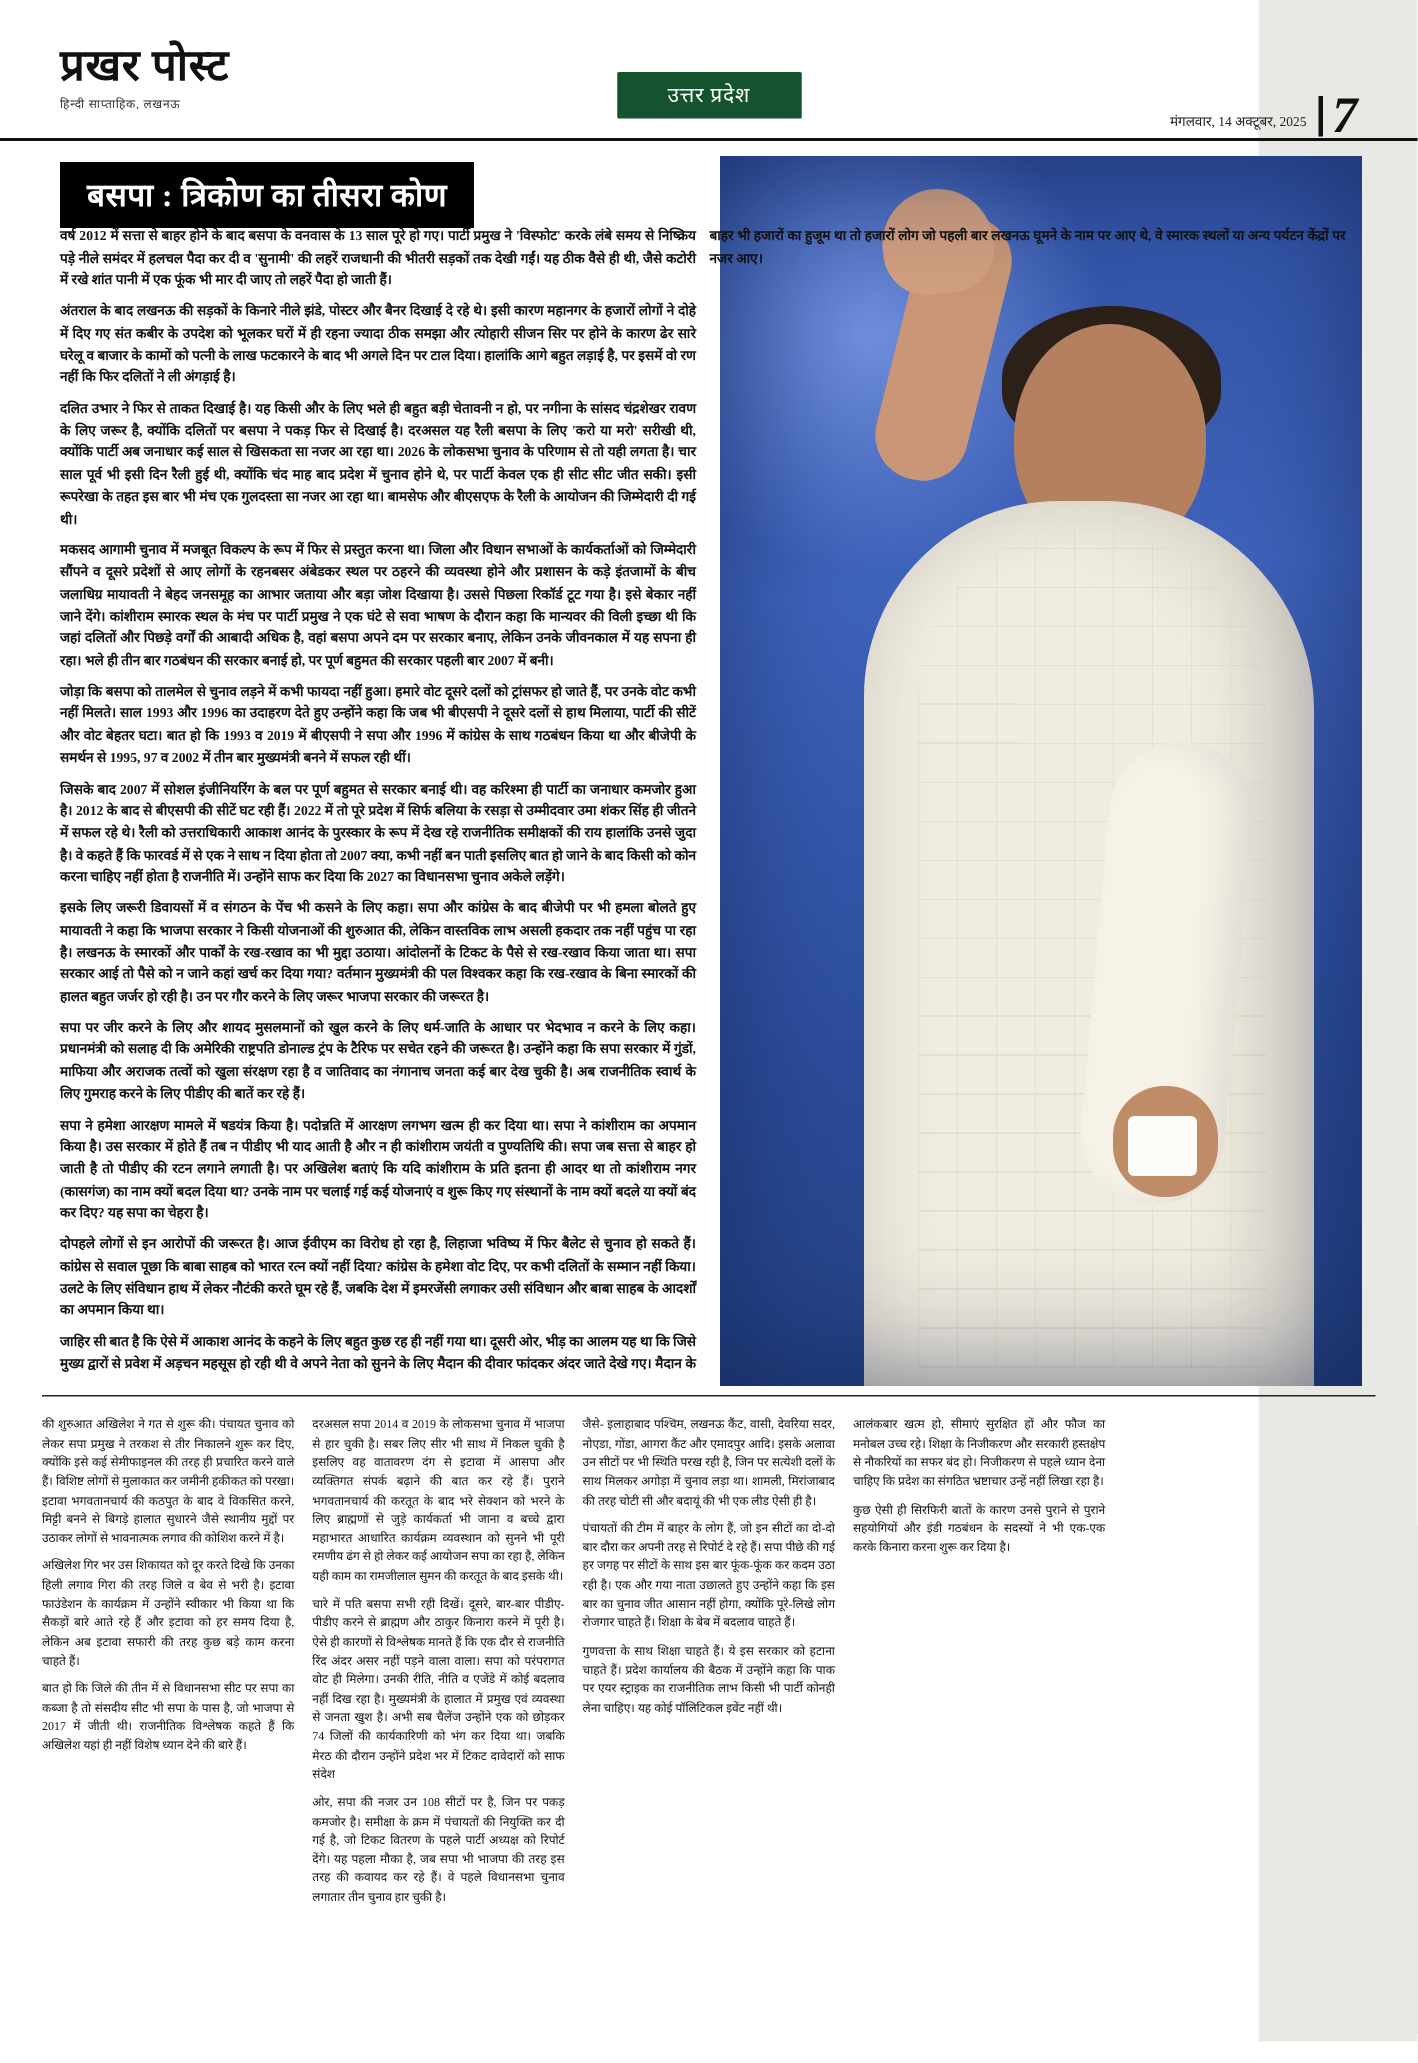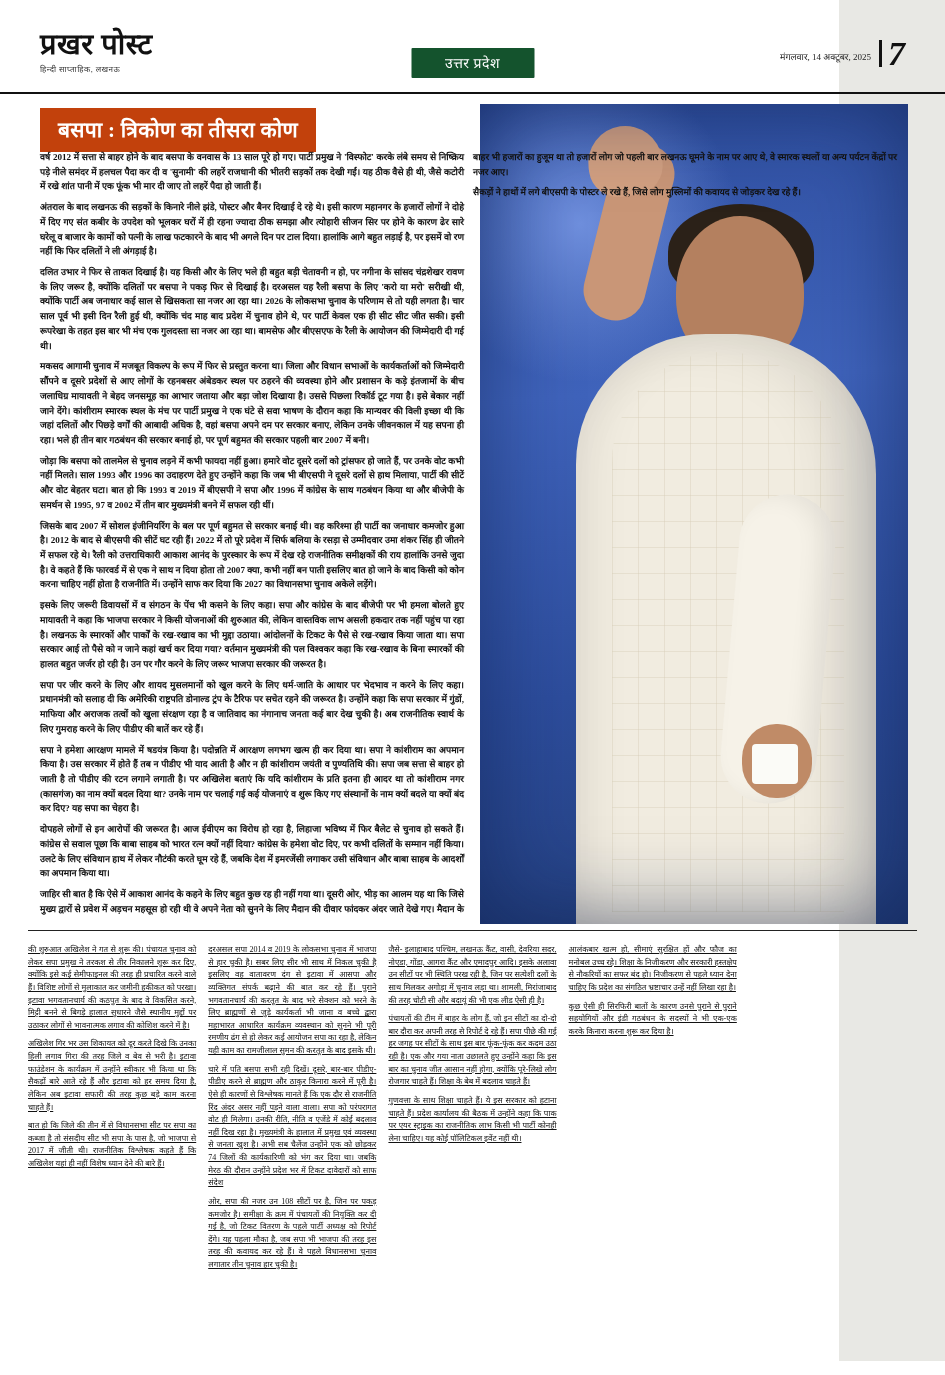--- a/index.html
+++ b/index.html
@@ -33,35 +33,35 @@
   }
   .section-banner{
     position:absolute;left:50%;transform:translateX(-50%);top:48px;
     background:#14532d;color:#fff;
     padding:5px 34px 6px 34px;
     font-size:14px;font-weight:normal;
     letter-spacing:0.5px;
     border-radius:1px;
   }
   .masthead-right{
-    position:absolute;right:40px;top:40px;
+    position:absolute;right:40px;top:64px;
     display:flex;align-items:flex-end;gap:8px;
   }
   .issue-date{
     font-size:9px;color:#222;padding-bottom:4px;
   }
   .page-no{
     font-size:34px;font-weight:bold;color:#111;line-height:0.8;
     border-left:3px solid #111;padding-left:6px;
     font-style:italic;
   }
   
   .headline{
     position:absolute;left:40px;top:108px;
-    background:#c2410c;color:#fff;
+    background:#000000;color:#fff;
     font-size:21px;font-weight:bold;
     padding:7px 18px 9px 18px;
     letter-spacing:0.3px;
   }
   
   .photo{
     position:absolute;left:480px;top:104px;width:428px;height:820px;
     background:linear-gradient(175deg,#2f4f9f 0%, #3f63bb 35%, #2d4d9c 70%, #24407f 100%);
     overflow:hidden;
   }
@@ -131,21 +131,21 @@
   }
   
   .lower{
     position:absolute;left:28px;top:944px;width:889px;height:400px;
     display:flex;gap:12px;
   }
   .col{
     width:169px;
     font-size:8px;line-height:1.58;text-align:justify;color:#111;
   }
-  .col p{margin:0 0 6px 0;text-decoration:underline;}
+  .col p{margin:0 0 6px 0;}
   
   .page-edge{
     position:absolute;left:0;bottom:0;width:945px;height:14px;background:#ffffff;
   }
 </style>
 </head>
 <body>
 
 <div class="page">
 
@@ -183,21 +183,20 @@
       <p>अंतराल के बाद लखनऊ की सड़कों के किनारे नीले झंडे, पोस्टर और बैनर दिखाई दे रहे थे। इसी कारण महानगर के हजारों लोगों ने दोहे में दिए गए संत कबीर के उपदेश को भूलकर घरों में ही रहना ज्यादा ठीक समझा और त्योहारी सीजन सिर पर होने के कारण ढेर सारे घरेलू व बाजार के कामों को पत्नी के लाख फटकारने के बाद भी अगले दिन पर टाल दिया। हालांकि आगे बहुत लड़ाई है, पर इसमें वो रण नहीं कि फिर दलितों ने ली अंगड़ाई है।</p>
       <p>दलित उभार ने फिर से ताकत दिखाई है। यह किसी और के लिए भले ही बहुत बड़ी चेतावनी न हो, पर नगीना के सांसद चंद्रशेखर रावण के लिए जरूर है, क्योंकि दलितों पर बसपा ने पकड़ फिर से दिखाई है। दरअसल यह रैली बसपा के लिए 'करो या मरो' सरीखी थी, क्योंकि पार्टी अब जनाधार कई साल से खिसकता सा नजर आ रहा था। 2026 के लोकसभा चुनाव के परिणाम से तो यही लगता है। चार साल पूर्व भी इसी दिन रैली हुई थी, क्योंकि चंद माह बाद प्रदेश में चुनाव होने थे, पर पार्टी केवल एक ही सीट सीट जीत सकी। इसी रूपरेखा के तहत इस बार भी मंच एक गुलदस्ता सा नजर आ रहा था। बामसेफ और बीएसएफ के रैली के आयोजन की जिम्मेदारी दी गई थी।</p>
       <p>मकसद आगामी चुनाव में मजबूत विकल्प के रूप में फिर से प्रस्तुत करना था। जिला और विधान सभाओं के कार्यकर्ताओं को जिम्मेदारी सौंपने व दूसरे प्रदेशों से आए लोगों के रहनबसर अंबेडकर स्थल पर ठहरने की व्यवस्था होने और प्रशासन के कड़े इंतजामों के बीच जलाधिग्र मायावती ने बेहद जनसमूह का आभार जताया और बड़ा जोश दिखाया है। उससे पिछला रिकॉर्ड टूट गया है। इसे बेकार नहीं जाने देंगे। कांशीराम स्मारक स्थल के मंच पर पार्टी प्रमुख ने एक घंटे से सवा भाषण के दौरान कहा कि मान्यवर की विली इच्छा थी कि जहां दलितों और पिछड़े वर्गों की आबादी अधिक है, वहां बसपा अपने दम पर सरकार बनाए, लेकिन उनके जीवनकाल में यह सपना ही रहा। भले ही तीन बार गठबंधन की सरकार बनाई हो, पर पूर्ण बहुमत की सरकार पहली बार 2007 में बनी।</p>
       <p>जोड़ा कि बसपा को तालमेल से चुनाव लड़ने में कभी फायदा नहीं हुआ। हमारे वोट दूसरे दलों को ट्रांसफर हो जाते हैं, पर उनके वोट कभी नहीं मिलते। साल 1993 और 1996 का उदाहरण देते हुए उन्होंने कहा कि जब भी बीएसपी ने दूसरे दलों से हाथ मिलाया, पार्टी की सीटें और वोट बेहतर घटा। बात हो कि 1993 व 2019 में बीएसपी ने सपा और 1996 में कांग्रेस के साथ गठबंधन किया था और बीजेपी के समर्थन से 1995, 97 व 2002 में तीन बार मुख्यमंत्री बनने में सफल रही थीं।</p>
       <p>जिसके बाद 2007 में सोशल इंजीनियरिंग के बल पर पूर्ण बहुमत से सरकार बनाई थी। वह करिश्मा ही पार्टी का जनाधार कमजोर हुआ है। 2012 के बाद से बीएसपी की सीटें घट रही हैं। 2022 में तो पूरे प्रदेश में सिर्फ बलिया के रसड़ा से उम्मीदवार उमा शंकर सिंह ही जीतने में सफल रहे थे। रैली को उत्तराधिकारी आकाश आनंद के पुरस्कार के रूप में देख रहे राजनीतिक समीक्षकों की राय हालांकि उनसे जुदा है। वे कहते हैं कि फारवर्ड में से एक ने साथ न दिया होता तो 2007 क्या, कभी नहीं बन पाती इसलिए बात हो जाने के बाद किसी को कोन करना चाहिए नहीं होता है राजनीति में। उन्होंने साफ कर दिया कि 2027 का विधानसभा चुनाव अकेले लड़ेंगे।</p>
       <p>इसके लिए जरूरी डिवायसों में व संगठन के पेंच भी कसने के लिए कहा। सपा और कांग्रेस के बाद बीजेपी पर भी हमला बोलते हुए मायावती ने कहा कि भाजपा सरकार ने किसी योजनाओं की शुरुआत की, लेकिन वास्तविक लाभ असली हकदार तक नहीं पहुंच पा रहा है। लखनऊ के स्मारकों और पार्कों के रख-रखाव का भी मुद्दा उठाया। आंदोलनों के टिकट के पैसे से रख-रखाव किया जाता था। सपा सरकार आई तो पैसे को न जाने कहां खर्च कर दिया गया? वर्तमान मुख्यमंत्री की पल विश्वकर कहा कि रख-रखाव के बिना स्मारकों की हालत बहुत जर्जर हो रही है। उन पर गौर करने के लिए जरूर भाजपा सरकार की जरूरत है।</p>
       <p>सपा पर जीर करने के लिए और शायद मुसलमानों को खुल करने के लिए धर्म-जाति के आधार पर भेदभाव न करने के लिए कहा। प्रधानमंत्री को सलाह दी कि अमेरिकी राष्ट्रपति डोनाल्ड ट्रंप के टैरिफ पर सचेत रहने की जरूरत है। उन्होंने कहा कि सपा सरकार में गुंडों, माफिया और अराजक तत्वों को खुला संरक्षण रहा है व जातिवाद का नंगानाच जनता कई बार देख चुकी है। अब राजनीतिक स्वार्थ के लिए गुमराह करने के लिए पीडीए की बातें कर रहे हैं।</p>
       <p>सपा ने हमेशा आरक्षण मामले में षडयंत्र किया है। पदोन्नति में आरक्षण लगभग खत्म ही कर दिया था। सपा ने कांशीराम का अपमान किया है। उस सरकार में होते हैं तब न पीडीए भी याद आती है और न ही कांशीराम जयंती व पुण्यतिथि की। सपा जब सत्ता से बाहर हो जाती है तो पीडीए की रटन लगाने लगाती है। पर अखिलेश बताएं कि यदि कांशीराम के प्रति इतना ही आदर था तो कांशीराम नगर (कासगंज) का नाम क्यों बदल दिया था? उनके नाम पर चलाई गई कई योजनाएं व शुरू किए गए संस्थानों के नाम क्यों बदले या क्यों बंद कर दिए? यह सपा का चेहरा है।</p>
       <p>दोपहले लोगों से इन आरोपों की जरूरत है। आज ईवीएम का विरोध हो रहा है, लिहाजा भविष्य में फिर बैलेट से चुनाव हो सकते हैं। कांग्रेस से सवाल पूछा कि बाबा साहब को भारत रत्न क्यों नहीं दिया? कांग्रेस के हमेशा वोट दिए, पर कभी दलितों के सम्मान नहीं किया। उलटे के लिए संविधान हाथ में लेकर नौटंकी करते घूम रहे हैं, जबकि देश में इमरजेंसी लगाकर उसी संविधान और बाबा साहब के आदर्शों का अपमान किया था।</p>
       <p>जाहिर सी बात है कि ऐसे में आकाश आनंद के कहने के लिए बहुत कुछ रह ही नहीं गया था। दूसरी ओर, भीड़ का आलम यह था कि जिसे मुख्य द्वारों से प्रवेश में अड़चन महसूस हो रही थी वे अपने नेता को सुनने के लिए मैदान की दीवार फांदकर अंदर जाते देखे गए। मैदान के बाहर भी हजारों का हुजूम था तो हजारों लोग जो पहली बार लखनऊ घूमने के नाम पर आए थे, वे स्मारक स्थलों या अन्य पर्यटन केंद्रों पर नजर आए।</p>
-      <p>सैकड़ों ने हाथों में लगे बीएसपी के पोस्टर ले रखे हैं, जिसे लोग मुस्लिमों की कवायद से जोड़कर देख रहे हैं।</p>
     </div>
 
   <div class="divider"></div>
 
   <div class="lower">
     <div class="col" id="lcol-0">
         <p>की शुरुआत अखिलेश ने गत से शुरू की। पंचायत चुनाव को लेकर सपा प्रमुख ने तरकश से तीर निकालने शुरू कर दिए, क्योंकि इसे कई सेमीफाइनल की तरह ही प्रचारित करने वाले हैं। विशिष्ट लोगों से मुलाकात कर जमीनी हकीकत को परखा। इटावा भगवतानचार्य की कठपुत के बाद वे विकसित करने, मिट्टी बनने से बिगड़े हालात सुधारने जैसे स्थानीय मुद्दों पर उठाकर लोगों से भावनात्मक लगाव की कोशिश करने में है।</p>
         <p>अखिलेश गिर भर उस शिकायत को दूर करते दिखे कि उनका हिली लगाव गिरा की तरह जिले व बेव से भरी है। इटावा फाउंडेशन के कार्यक्रम में उन्होंने स्वीकार भी किया था कि सैकड़ों बारे आते रहे हैं और इटावा को हर समय दिया है, लेकिन अब इटावा सफारी की तरह कुछ बड़े काम करना चाहते हैं।</p>
         <p>बात हो कि जिले की तीन में से विधानसभा सीट पर सपा का कब्जा है तो संसदीय सीट भी सपा के पास है, जो भाजपा से 2017 में जीती थी। राजनीतिक विश्लेषक कहते हैं कि अखिलेश यहां ही नहीं विशेष ध्यान देने की बारे हैं।</p>
       </div>

